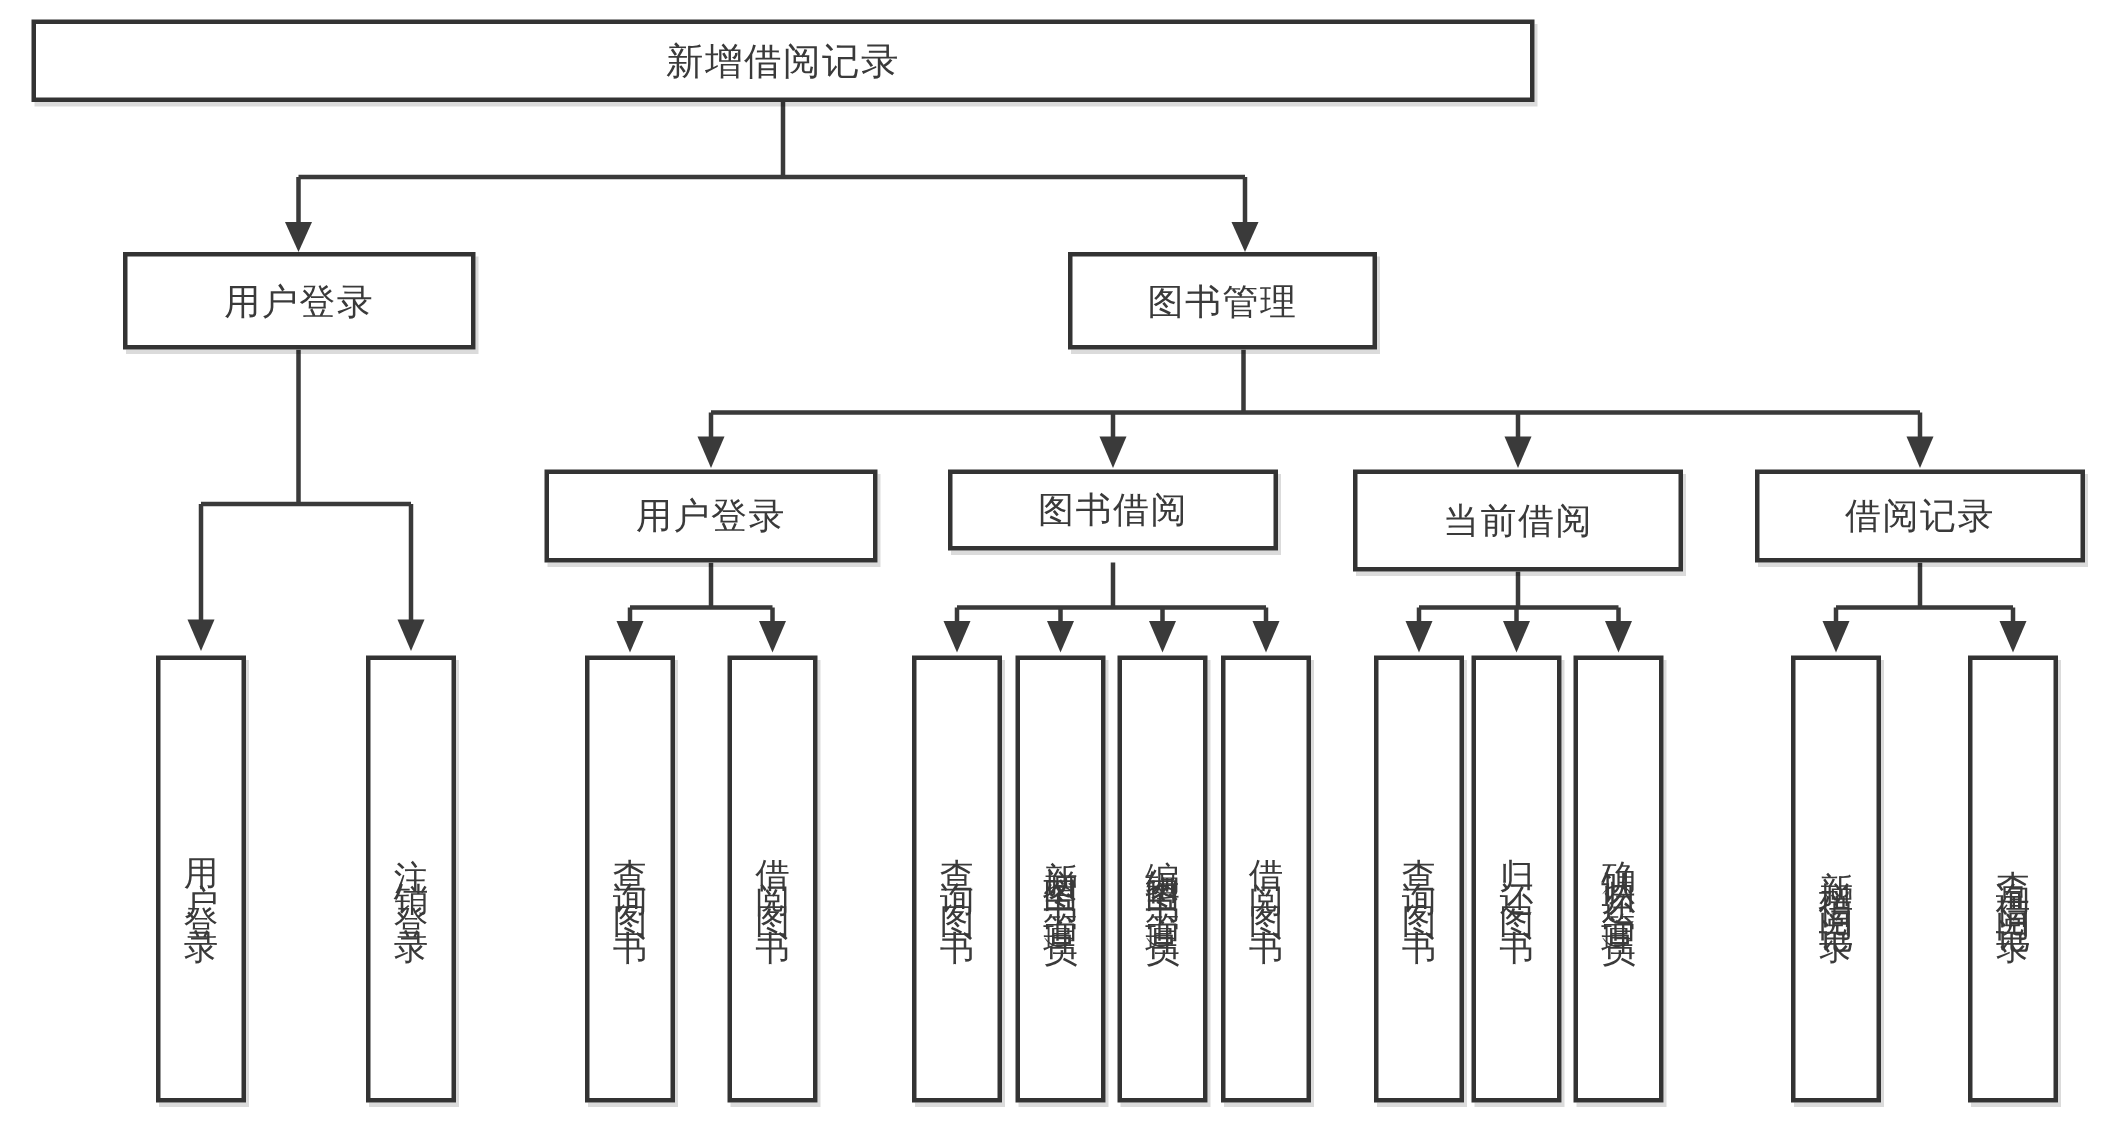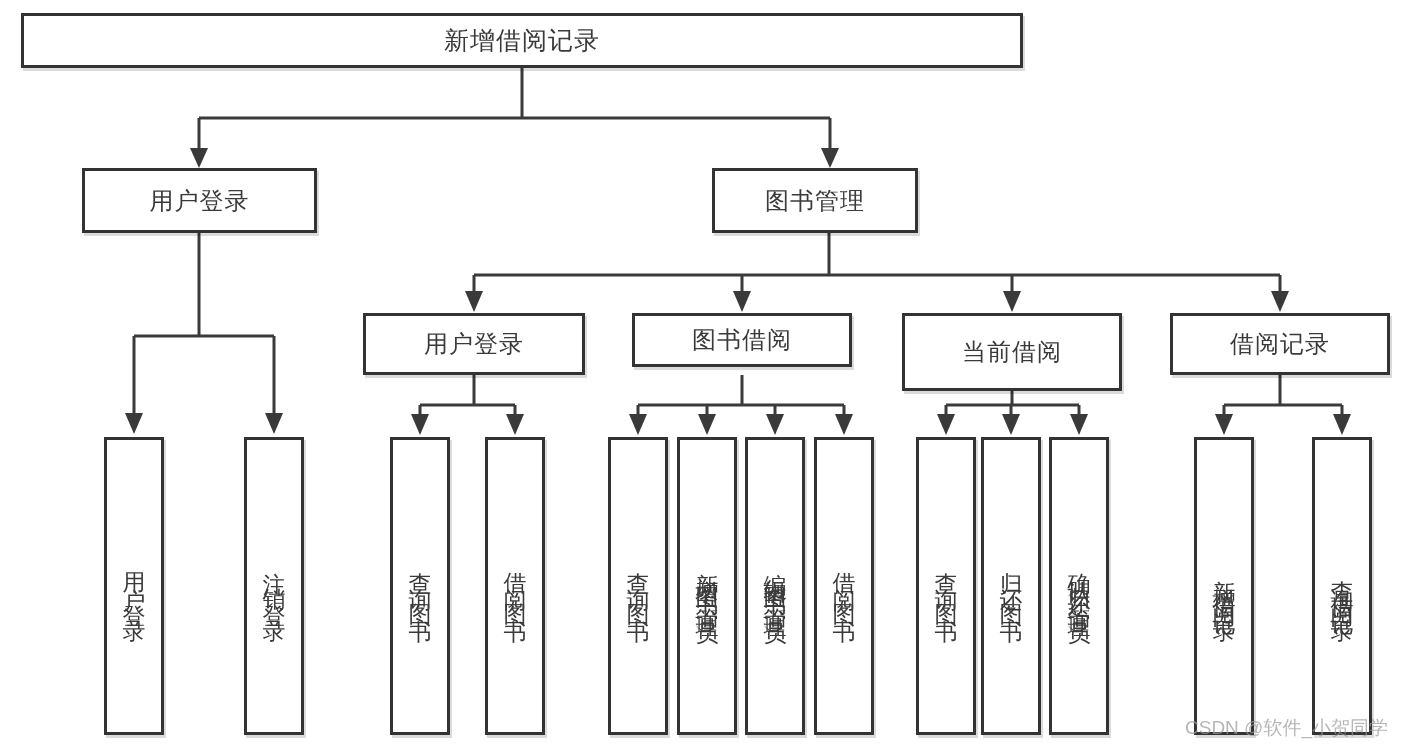--- a/index.html
+++ b/index.html
@@ -34,21 +34,21 @@
     letter-spacing: 16px;
   }
   .leaf.mid span  { letter-spacing: 8px; }
   .leaf.long span { letter-spacing: 7px; }
   
   #n-root   { left: 21px;   top: 13px;  width: 1002px; height: 55px; }
   #n-user   { left: 82px;   top: 168px; width: 235px;  height: 65px; }
   #n-mgmt   { left: 712px;  top: 168px; width: 206px;  height: 65px; }
   #n-rec    { left: 363px;  top: 313px; width: 222px;  height: 62px; }
   #n-bor    { left: 632px;  top: 313px; width: 220px;  height: 54px; }
-  #n-cur    { left: 902px;  top: 313px; width: 220px;  height: 78px; }
+  #n-cur    { left: 902px;  top: 313px; width: 220px;  height: 68px; }
   #n-hist   { left: 1170px; top: 313px; width: 220px;  height: 62px; }
   .leaf { top: 437px; width: 60px; height: 298px; }
   #l1  { left: 104px; }  #l2  { left: 244px; }
   #l3  { left: 390px; }  #l4  { left: 485px; }
   #l5  { left: 608px; }  #l6  { left: 677px; }
   #l7  { left: 745px; }  #l8  { left: 814px; }
   #l9  { left: 916px; }  #l10 { left: 981px; }
   #l11 { left: 1049px; } #l12 { left: 1194px; }
   #l13 { left: 1312px; }
   .watermark {
@@ -165,15 +165,14 @@
     <span>确认归还（管理员）</span>
   </div>
 
   <div class="box leaf mid" id="l12">
     <span>新增借阅记录</span>
   </div>
   <div class="box leaf mid" id="l13">
     <span>查询借阅记录</span>
   </div>
 
-  <div class="watermark">CSDN @软件_小贺同学</div>
 
 </div>
 
 </body></html>

